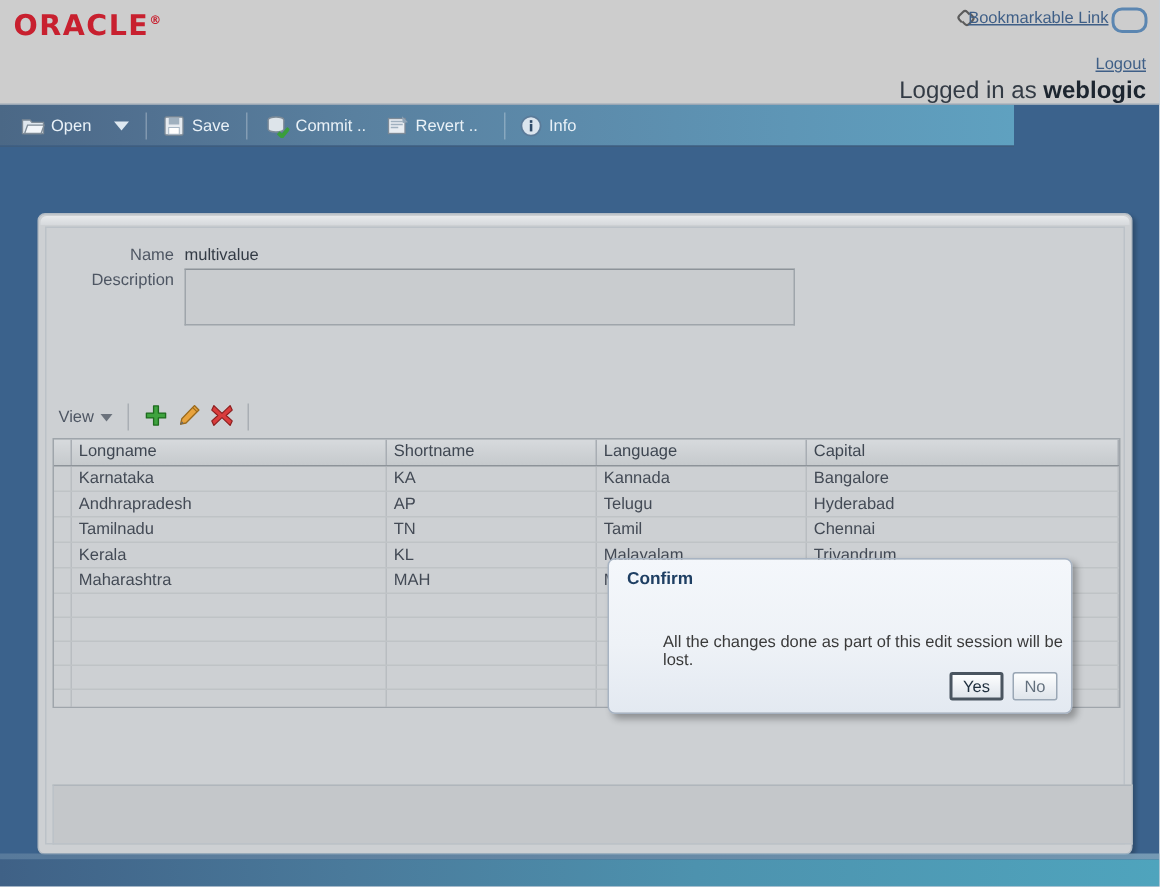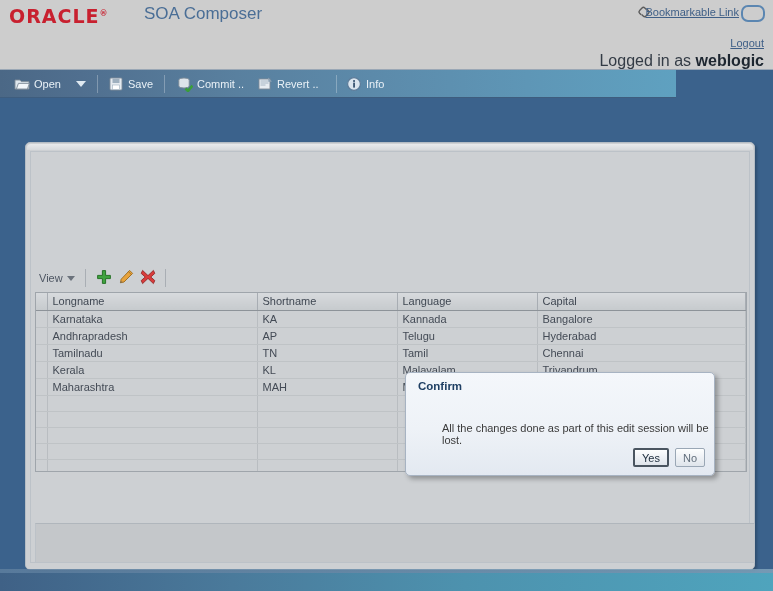--- a/index.html
+++ b/index.html
@@ -304,21 +304,20 @@
 </style>
 </head>
 <body>
 
 <div id="app">
 
   <div class="brand-bar">
     <div class="oracle-logo">
       <span>ORACLE</span><span class="tm">®</span>
     </div>
-    <div class="app-title">SOA Composer</div>
 
     <span class="bookmark-icon">
       <svg width="14" height="14" viewBox="0 0 14 14">
         <g stroke="#5c5c5c" stroke-width="1.4" fill="none">
           <path d="M4.2 9.8 L2.6 8.2 a2 2 0 0 1 0-2.8 L5 3 a2 2 0 0 1 2.8 0 L9.4 4.6"></path>
           <path d="M9.8 4.2 L11.4 5.8 a2 2 0 0 1 0 2.8 L9 11 a2 2 0 0 1-2.8 0 L4.6 9.4"></path>
         </g>
       </svg>
     </span>
     <a class="bookmark-link">Bookmarkable Link</a>
@@ -395,20 +394,29 @@
       <span>Info</span>
     </div>
   </div>
 
 
   <div class="panel">
     <div class="panel-top-hl"></div>
 
     <div class="panel-inner">
 
+      <div class="form-area">
+        <div class="lbl lbl-name">Name</div>
+        <div class="val-name">multivalue</div>
+
+        <div class="lbl lbl-desc">Description</div>
+        <div class="desc-box">
+          <span></span>
+        </div>
+      </div>
 
       <div class="tbl-toolbar">
         <div class="view-menu">
           <span>View</span>
           <span class="view-caret"></span>
         </div>
         <div class="vsep"></div>
 
         <div class="tb-btn">
           <span>

